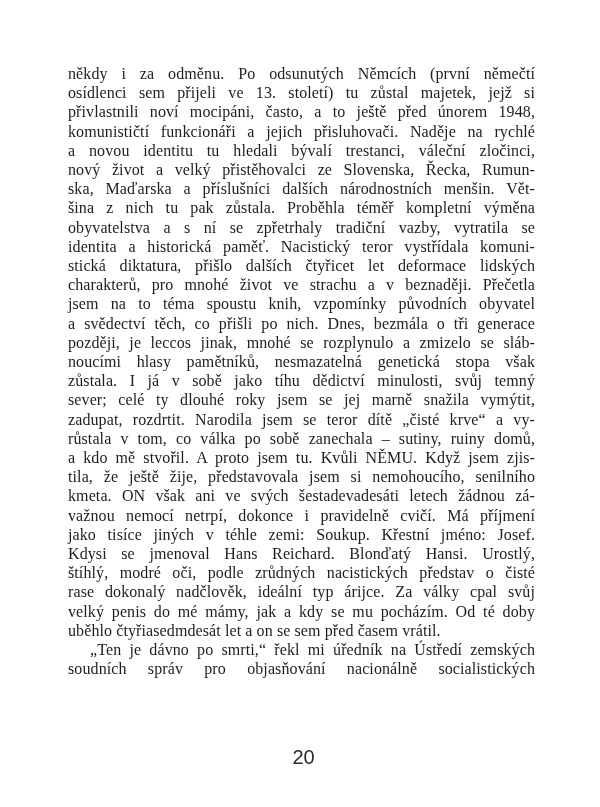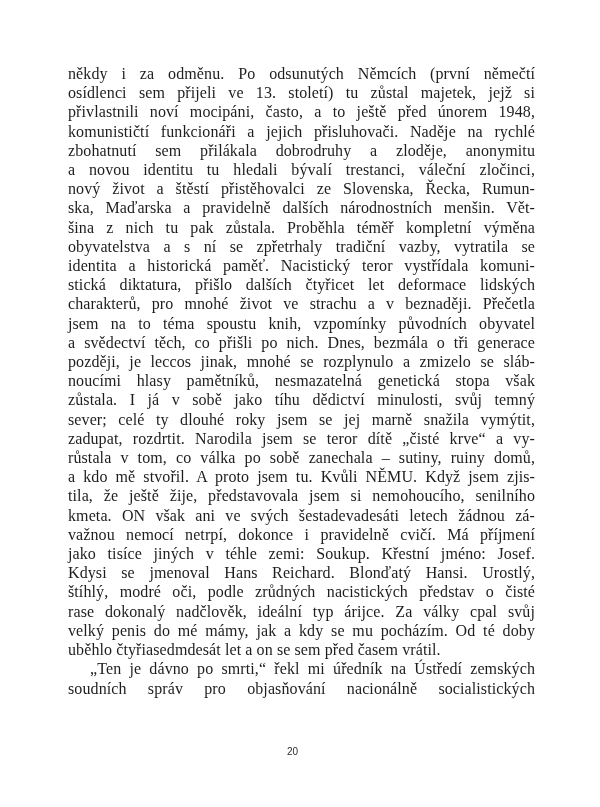--- a/index.html
+++ b/index.html
@@ -32,41 +32,40 @@
   .line.para-last {
     text-align: left;
     text-align-last: left;
   }
   .line.indent {
     text-indent: 22px;
   }
   .page-number {
     position: absolute;
     top: 746px;
-    left: 2px;
+    left: 13px;
     width: 581px;
     text-align: center;
     font-family: "Liberation Sans", "DejaVu Sans", sans-serif;
-    font-size: 10px;
+    font-size: 20px;
     color: #2b2b2b;
   }
 </style>
 </head>
 <body>
 
 <div class="page">
   <div class="text-block">
     <div class="line">někdy i za odměnu. Po odsunutých Němcích (první němečtí</div>
     <div class="line">osídlenci sem přijeli ve 13. století) tu zůstal majetek, jejž si</div>
     <div class="line">přivlastnili noví mocipáni, často, a to ještě před únorem 1948,</div>
     <div class="line">komunističtí funkcionáři a jejich přisluhovači. Naděje na rychlé</div>
-    <div class="line">zbohatnutí sem přilákala dobrodruhy a zloděje, anonymitu</div>
     <div class="line">a novou identitu tu hledali bývalí trestanci, váleční zločinci,</div>
-    <div class="line">nový život a štěstí přistěhovalci ze Slovenska, Řecka, Rumun-</div>
-    <div class="line">ska, Maďarska a pravidelně dalších národnostních menšin. Vět-</div>
+    <div class="line">nový život a velký přistěhovalci ze Slovenska, Řecka, Rumun-</div>
+    <div class="line">ska, Maďarska a příslušníci dalších národnostních menšin. Vět-</div>
     <div class="line">šina z nich tu pak zůstala. Proběhla téměř kompletní výměna</div>
     <div class="line">obyvatelstva a s ní se zpřetrhaly tradiční vazby, vytratila se</div>
     <div class="line">identita a historická paměť. Nacistický teror vystřídala komuni-</div>
     <div class="line">stická diktatura, přišlo dalších čtyřicet let deformace lidských</div>
     <div class="line">charakterů, pro mnohé život ve strachu a v beznaději. Přečetla</div>
     <div class="line">jsem na to téma spoustu knih, vzpomínky původních obyvatel</div>
     <div class="line">a svědectví těch, co přišli po nich. Dnes, bezmála o tři generace</div>
     <div class="line">později, je leccos jinak, mnohé se rozplynulo a zmizelo se sláb-</div>
     <div class="line">noucími hlasy pamětníků, nesmazatelná genetická stopa však</div>
     <div class="line">zůstala. I já v sobě jako tíhu dědictví minulosti, svůj temný</div>

